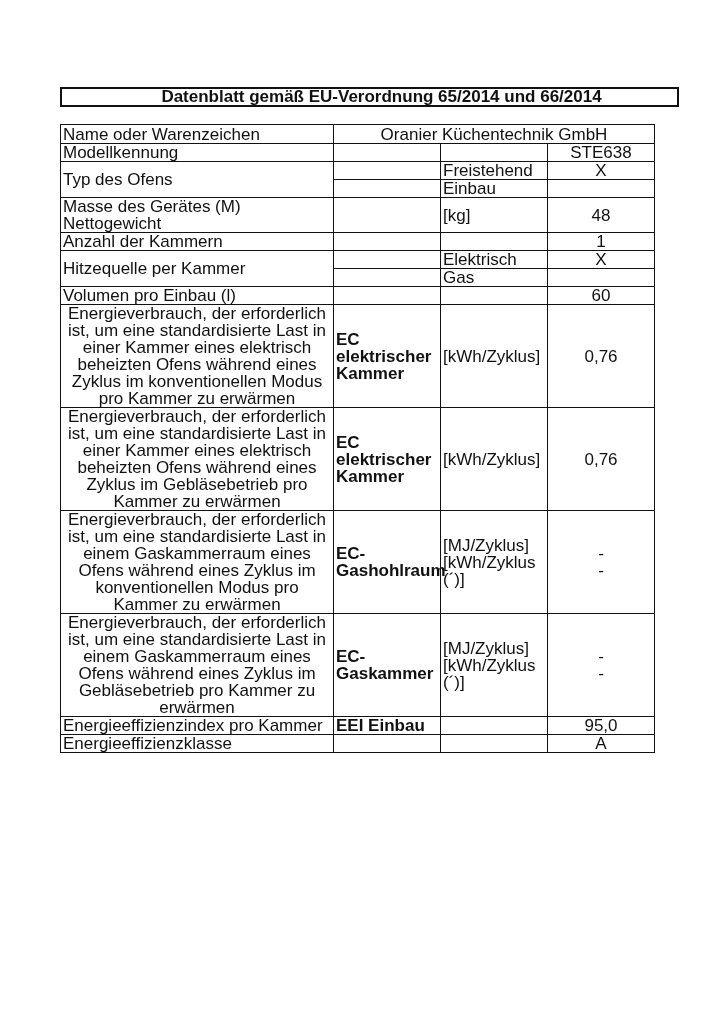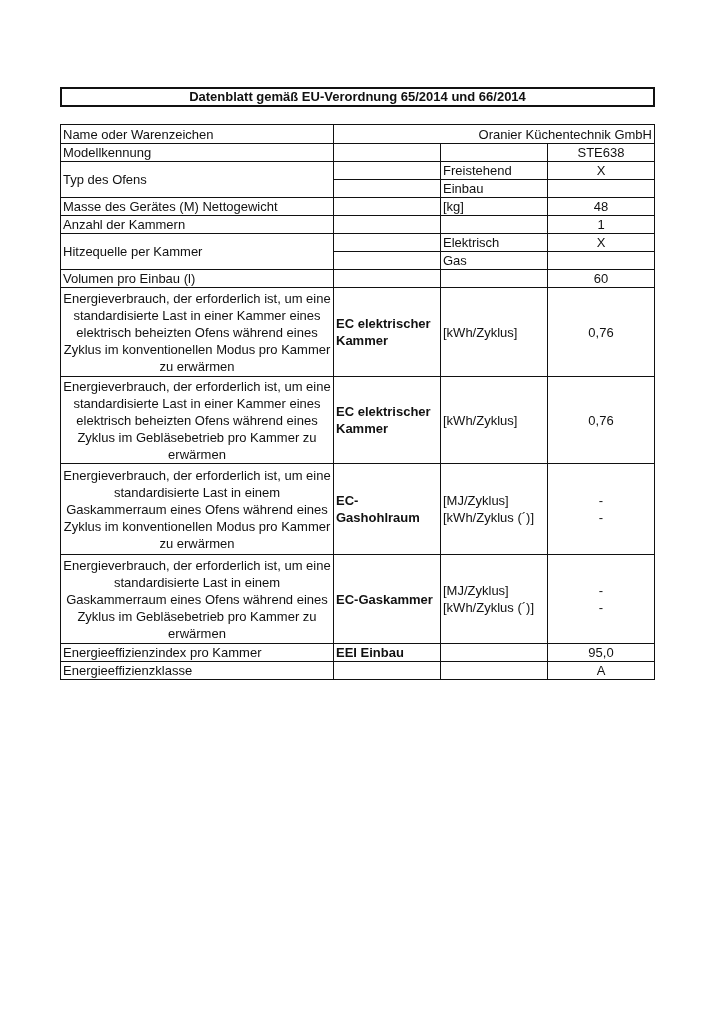--- a/index.html
+++ b/index.html
@@ -1,30 +1,30 @@
 <!DOCTYPE html>
 <html><head>
 <meta charset="utf-8">
 <style>
   html, body { margin: 0; padding: 0; background: #ffffff; }
   body { width: 720px; height: 1017px; position: relative; overflow: hidden;
          font-family: "Liberation Sans", "DejaVu Sans", sans-serif; color: #111; }
   .title-box { position: absolute; left: 60px; top: 87px; width: 591px; height: 16px;
                border: 2px solid #111; text-align: center; font-weight: bold;
-               font-size: 13px; line-height: 16px; }
+               font-size: 17px; line-height: 16px; padding-left: 24px; }
   table.sheet { position: absolute; left: 60px; top: 124px; width: 595px;
-                border-collapse: collapse; font-size: 13px; table-layout: fixed; }
+                border-collapse: collapse; font-size: 17px; table-layout: fixed; }
   table.sheet td { border: 1.5px solid #111; padding: 0 2px; vertical-align: middle;
                    line-height: 17px; }
   table.sheet tr { height: 18px; }
   td.c1 { width: 268px; }
   td.c2 { width: 100px; font-weight: bold; }
   td.c3 { width: 106px; }
   td.c4 { text-align: center; }
-  td.right { text-align: right; }
+  td.right { text-align: center; }
   td.long { line-height: 17.5px; text-align: center; }
   .thick-top td { border-top-width: 2.5px; }
 </style>
 </head>
 <body>
 
 <div class="title-box">Datenblatt gemäß EU-Verordnung 65/2014 und 66/2014</div>
 
 <table class="sheet">
   <tbody>

